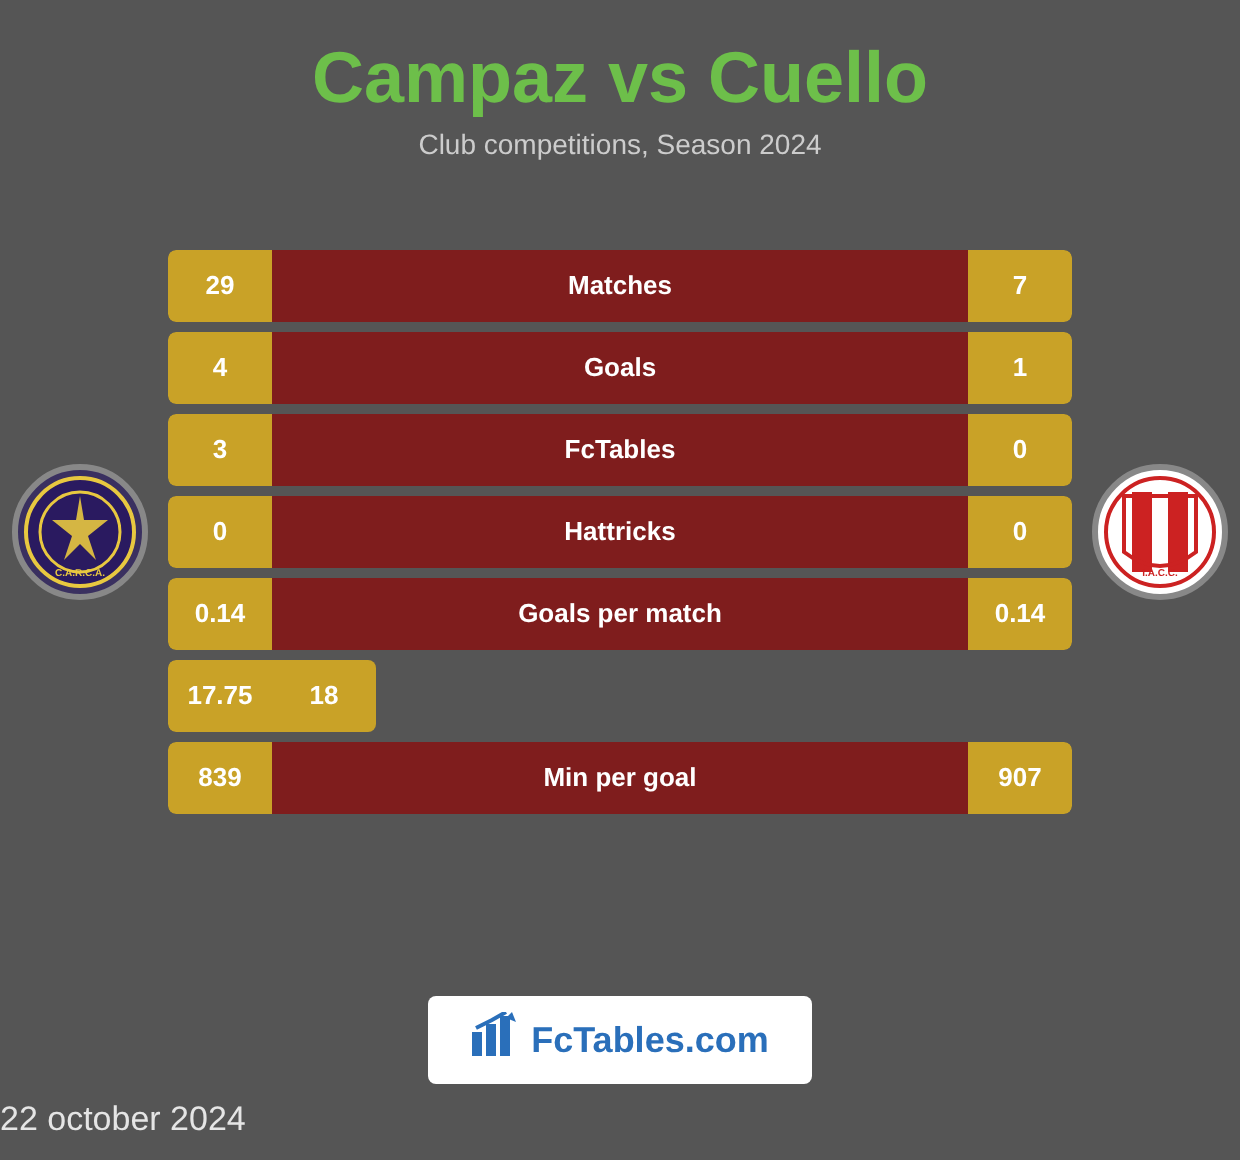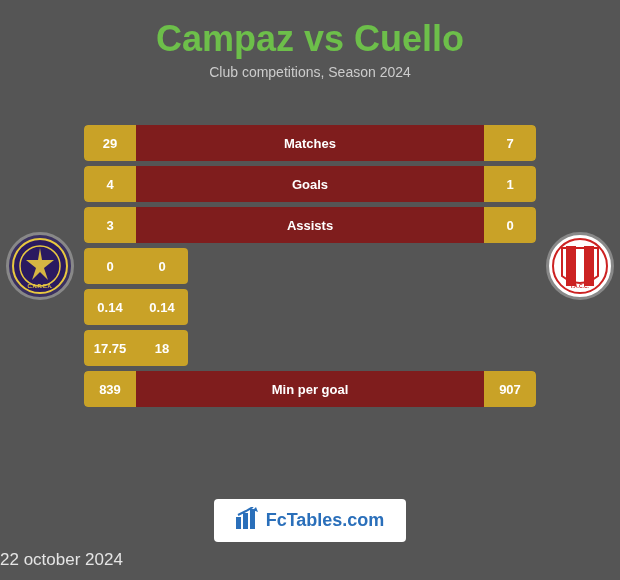--- a/index.html
+++ b/index.html
@@ -218,29 +218,31 @@
           <div class="stat-label">Matches</div>
           <div class="stat-right-val">7</div>
         </div>
         <div class="stat-row">
           <div class="stat-left-val">4</div>
           <div class="stat-label">Goals</div>
           <div class="stat-right-val">1</div>
         </div>
         <div class="stat-row">
           <div class="stat-left-val">3</div>
-          <div class="stat-label">Assists</div>
+          <div class="stat-label">FcTables</div>
           <div class="stat-right-val">0</div>
         </div>
         <div class="stat-row">
           <div class="stat-left-val">0</div>
+          <div class="stat-label">Hattricks</div>
           <div class="stat-right-val">0</div>
         </div>
         <div class="stat-row">
           <div class="stat-left-val">0.14</div>
+          <div class="stat-label">Goals per match</div>
           <div class="stat-right-val">0.14</div>
         </div>
         <div class="stat-row">
           <div class="stat-left-val">17.75</div>
           <div class="stat-right-val">18</div>
         </div>
         <div class="stat-row">
           <div class="stat-left-val">839</div>
           <div class="stat-label">Min per goal</div>
           <div class="stat-right-val">907</div>

